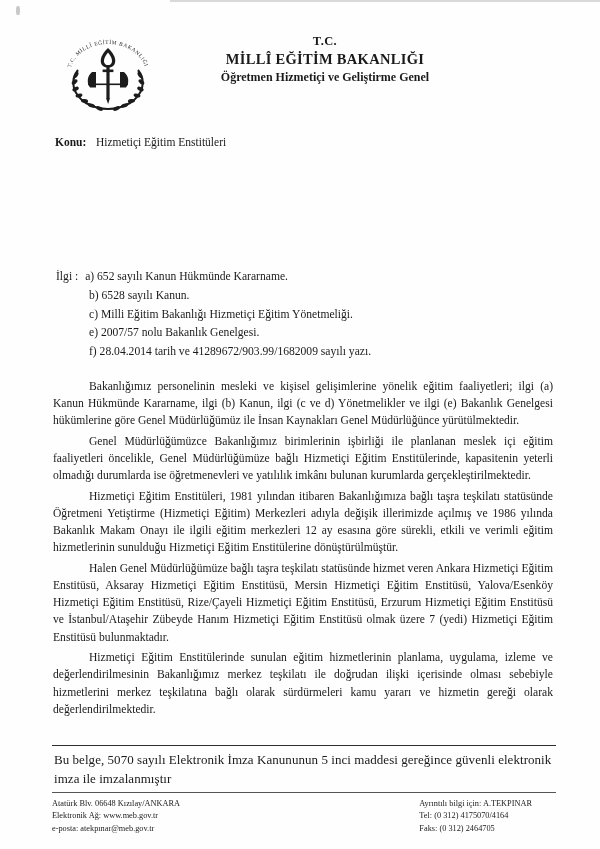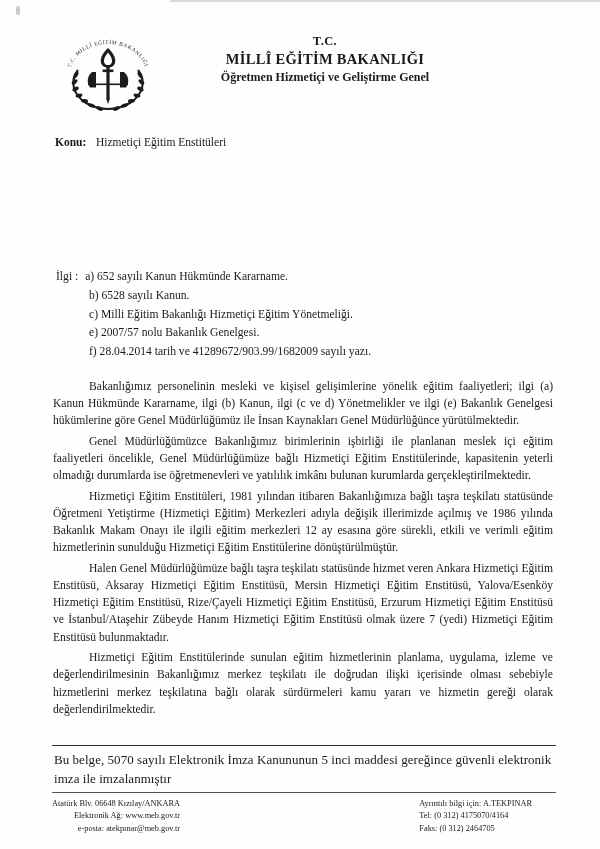--- a/index.html
+++ b/index.html
@@ -149,21 +149,21 @@
     padding: 4px 0 3px 2px;
     letter-spacing: .05px;
   }
   .footer-cols {
     display: flex;
     justify-content: space-between;
     padding-top: 5px;
     font-size: 8.3px;
     line-height: 1.5;
   }
-  .footer-left { text-align: right; }
+  .footer-left { text-align: left; }
   .footer-right { text-align: left; padding-right: 24px; }
   .footer-left div, .footer-right div { white-space: nowrap; }
 </style>
 </head>
 <body>
 
 <div class="page">
 
   <div class="scan-edge-top"></div>
   <div class="scan-speck"></div>

